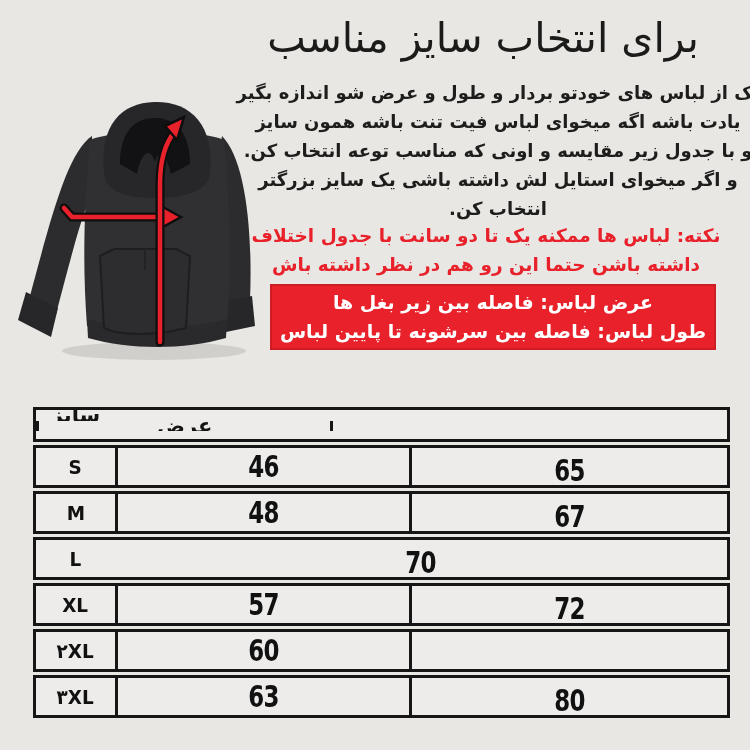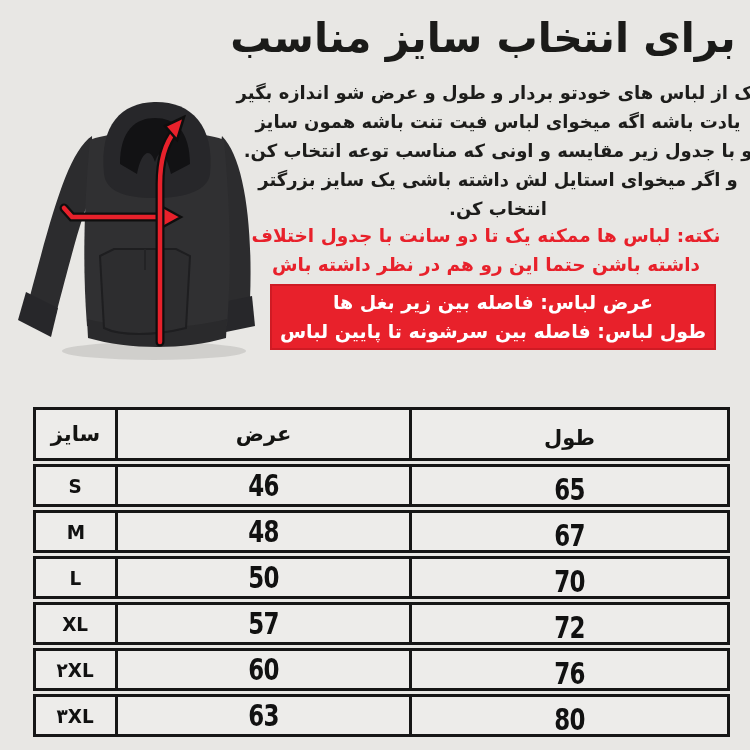--- a/index.html
+++ b/index.html
@@ -4,21 +4,21 @@
 <style>
   html,body { margin:0; padding:0; }
   body {
     width:750px; height:750px; position:relative; overflow:hidden;
     background:#e8e7e4;
     font-family:"DejaVu Sans", sans-serif;
   }
   .title {
     position:absolute; top:4px; left:218px; width:530px;
     text-align:center; direction:rtl;
-    font-weight:bold; font-size:41px; line-height:68px;
+    font-weight:normal; font-size:41px; line-height:68px;
     color:#1b1b19; white-space:nowrap;
   }
   .intro {
     position:absolute; top:78px; left:224px; width:524px;
     text-align:center; direction:rtl;
     font-weight:bold; font-size:18px; line-height:29px;
     color:#1d1d1b;
     margin-left:12px;
   }
   .intro div, .note div { white-space:nowrap; }
@@ -37,21 +37,21 @@
     display:flex; flex-direction:column; justify-content:center;
   }
   .hoodie { position:absolute; left:4px; top:74px; width:268px; height:295px; }
 
   .size-table { position:absolute; left:33px; top:407px; width:697px; }
   .trow {
     display:flex; box-sizing:border-box;
     border:3px solid #161616; background:#edecea;
     margin-bottom:3px; height:43px;
   }
-  .trow.head { height:54px; }
+  .trow.head { height:35px;flex-direction:column; }
   .tcell {
     display:flex; align-items:center; justify-content:center;
     box-sizing:border-box; overflow:hidden;
   }
   .c1 { width:79px; }
   .c2 { width:297px; border-left:3px solid #161616; border-right:3px solid #161616; }
   .c3 { flex:1;margin-top:8px; }
   .hlabel { font-weight:bold; font-size:21px; direction:rtl; color:#141412; }
   .size-label {
     font-weight:bold; font-size:20px; color:#111111;
@@ -140,23 +140,20 @@
         <span class="num">48</span>
       </div>
     <div class="tcell c3">
         <span class="num">67</span>
       </div>
   </div>
   <div class="trow">
     <div class="tcell c1">
         <span class="size-label">L</span>
       </div>
-    <div class="tcell c2">
-        <span class="num">50</span>
-      </div>
     <div class="tcell c3">
         <span class="num">70</span>
       </div>
   </div>
   <div class="trow">
     <div class="tcell c1">
         <span class="size-label">XL</span>
       </div>
     <div class="tcell c2">
         <span class="num">57</span>
@@ -165,23 +162,20 @@
         <span class="num">72</span>
       </div>
   </div>
   <div class="trow">
     <div class="tcell c1">
         <span class="size-label">۲XL</span>
       </div>
     <div class="tcell c2">
         <span class="num">60</span>
       </div>
-    <div class="tcell c3">
-        <span class="num">76</span>
-      </div>
   </div>
   <div class="trow">
     <div class="tcell c1">
         <span class="size-label">۳XL</span>
       </div>
     <div class="tcell c2">
         <span class="num">63</span>
       </div>
     <div class="tcell c3">
         <span class="num">80</span>

